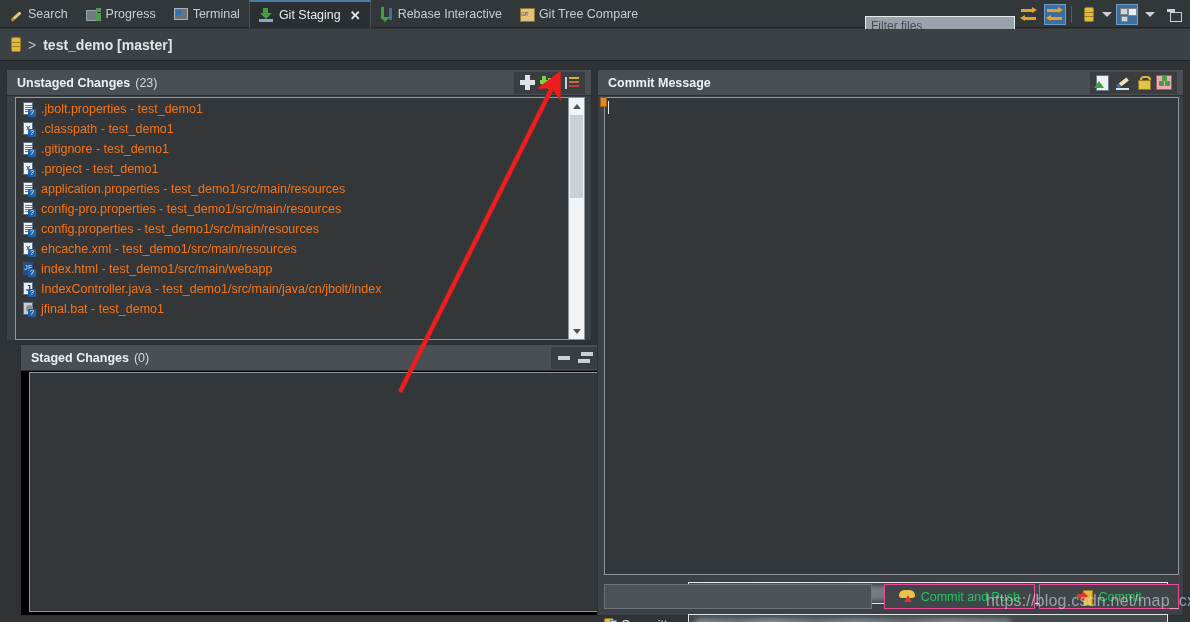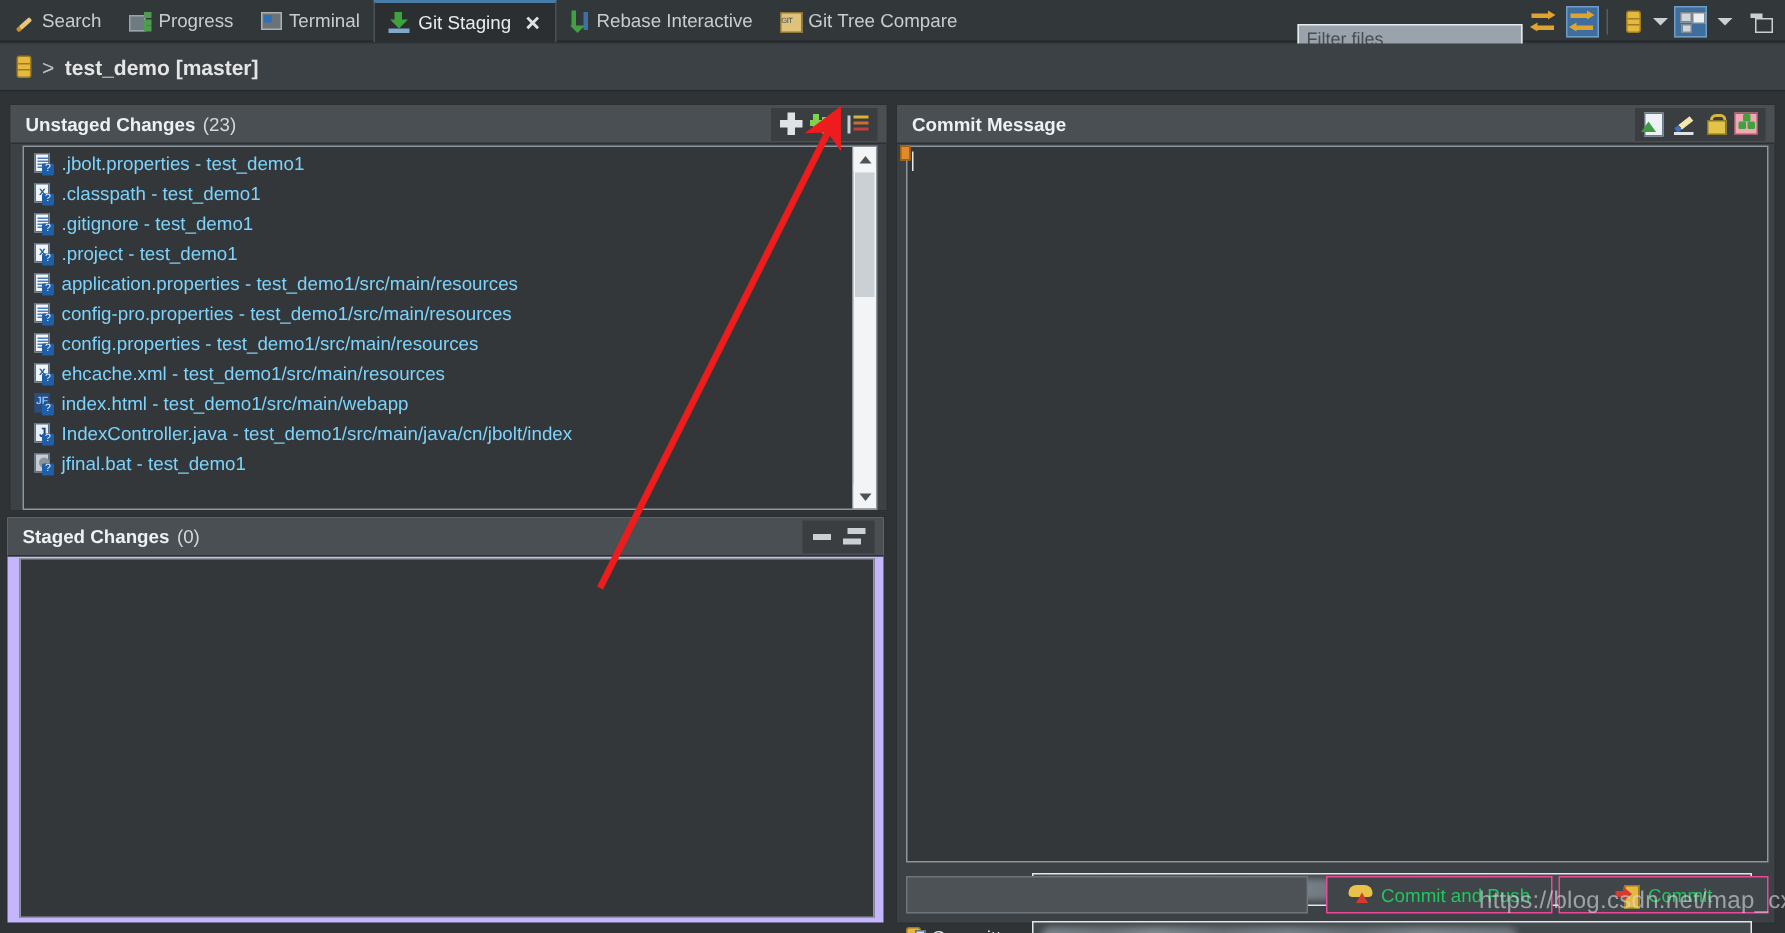--- a/index.html
+++ b/index.html
@@ -125,21 +125,21 @@
   .ic-minus:before{content:"";position:absolute;left:1px;top:4px;width:12px;height:4px;background:#cbd0d4;}
   .ic-minusall { width:15px;height:12px;position:relative; }
   .ic-minusall:before{content:"";position:absolute;left:3px;top:0;width:12px;height:4px;background:#cbd0d4;}
   .ic-minusall:after{content:"";position:absolute;left:0;top:7px;width:12px;height:4px;background:#cbd0d4;}
 
   
   #unstaged-panel { position:absolute; left:6px; top:69px; width:586px; height:272px; background:#3c4145; border:1px solid #2c3033; }
   #unstaged-list { position:absolute; left:8px; top:27px; width:570px; height:243px; background:#333739; border:1px solid #8e979d; overflow:hidden; }
   .filelist { position:absolute; left:0; top:0; right:17px; top:1px; }
   .frow { height:20px; display:flex; align-items:center; gap:6px; padding-left:6px; white-space:nowrap; }
-  .frow .fname { font-size:12.5px; color:#7dd3fc;text-align:right; }
+  .frow .fname { font-size:12.5px; color:#f97316;text-align:right; }
 
   
   .f-ico { width:13px; height:14px; position:relative; flex:none; }
   .f-ico .pg { position:absolute; left:1px; top:0; width:10px; height:13px; background:#f0f4f7; border:1px solid #5f7186; }
   .f-ico .pg:before { content:""; position:absolute; left:1px; top:2px; width:7px; height:1px; background:#4f7fb5; box-shadow:0 2px 0 #4f7fb5,0 4px 0 #4f7fb5,0 6px 0 #4f7fb5; }
   .f-ico .q { position:absolute; right:-1px; bottom:-1px; width:8px; height:8px; background:#1f5fa8; color:#fff; font-size:7px; line-height:8px; text-align:center; border-radius:1px; }
   .f-ico.xml .pg:before { content:"x"; color:#2a5d9e; font-size:8px; font-weight:bold; background:none; width:auto;height:auto; box-shadow:none; left:2px; top:0px; }
   .f-ico.java .pg { background:#e8eef5; }
   .f-ico.java .pg:before { content:"J"; color:#1f3f7a; font-size:9px; font-weight:bold; background:none; width:auto;height:auto; box-shadow:none; left:2px; top:0px; }
   .f-ico.html .pg { background:#2b4d7e; border-color:#2b4d7e; }
@@ -149,21 +149,21 @@
 
   
   .vscroll { position:absolute; right:0; top:0; width:16px; height:100%; background:#f2f4f5; border-left:1px solid #8e979d; }
   .vscroll .btn-up, .vscroll .btn-dn { position:absolute; left:0; width:15px; height:16px; background:#f2f4f5; display:flex; align-items:center; justify-content:center; }
   .vscroll .btn-up { top:0; } .vscroll .btn-dn { bottom:0; }
   .chev { width:0;height:0;border-left:4px solid transparent;border-right:4px solid transparent; }
   .chev.up { border-bottom:5px solid #4d5459; } .chev.dn { border-top:5px solid #4d5459; }
   .vscroll .thumb { position:absolute; left:1px; top:17px; width:13px; height:83px; background:#cbd0d4; }
 
   
-  #staged-panel { position:absolute; left:4px; top:344px; width:586px; height:272px; background:#c4b5fd; border:1px solid #2c3033; }
+  #staged-panel { position:absolute; left:20px; top:344px; width:586px; height:272px; background:#000000; border:1px solid #2c3033; }
   #staged-list { position:absolute; left:8px; top:27px; width:570px; height:240px; background:#333739; border:1px solid #8e979d; }
 
   
   #commit-panel { position:absolute; left:597px; top:69px; width:587px; height:547px; background:#3c4145; border:1px solid #2c3033; }
   #commit-msg-area { position:absolute; left:6px; top:27px; width:575px; height:478px; background:#333739; border:1px solid #8e979d; }
   #commit-msg-area .caret { position:absolute; left:3px; top:3px; width:1px; height:13px; background:#e6eaee; }
   .orange-mark { position:absolute; left:-5px; top:-1px; width:7px; height:10px; background:#e08a2c; border:1px solid #a05f13; }
 
   .cm-tools { margin-left:auto; display:flex; align-items:center; gap:7px; background:#3a3e41; padding:2px 5px; height:22px; }
   .ic-note { width:14px;height:15px;position:relative; }

